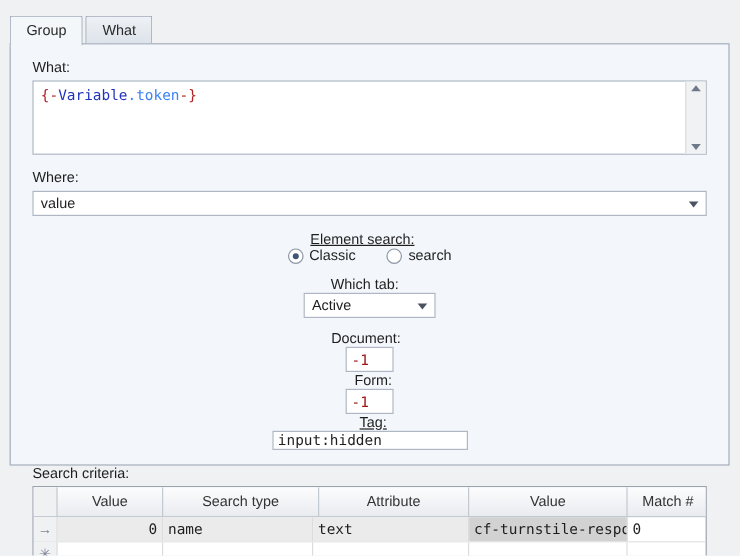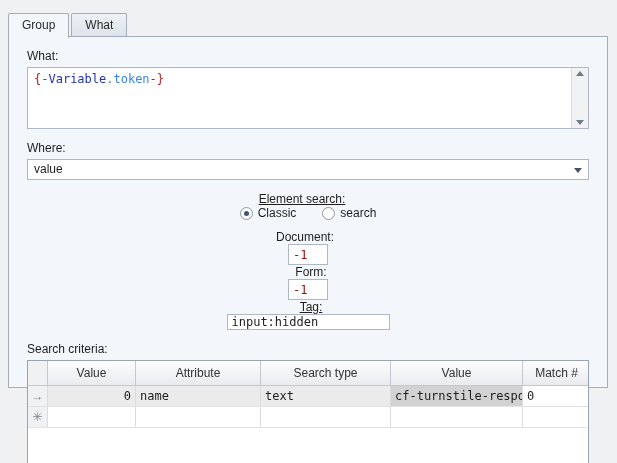--- a/index.html
+++ b/index.html
@@ -164,39 +164,46 @@
           <span class="radio checked"></span>
           <span>Classic</span>
         </span>
         <span class="radio-item">
           <span class="radio"></span>
           <span>search</span>
         </span>
       </div>
     </div>
 
+    <div class="row mt10">
+      <span style="margin-right:8px;">Which tab:</span>
+      <div class="combo" style="width:110px;">
+        <span>Active</span>
+        <span class="arr"></span>
+      </div>
+    </div>
 
     <div class="row mt10">
       <span style="margin-right:6px;">Document:</span>
       <input class="tinput red-num" type="text" value="-1" style="">
       <span style="margin:0 6px 0 12px;">Form:</span>
       <input class="tinput red-num" type="text" value="-1" style="">
       <span style="margin:0 6px 0 12px;text-decoration:underline;">Tag:</span>
       <input class="tinput tag-input" type="text" value="input:hidden" style="">
     </div>
 
     <div class="lbl mt12">Search criteria:</div>
 
     <div class="grid">
 
       <div class="g-header">
         <div class="gh-cell c-ind"></div>
         <div class="gh-cell c-group">Value</div>
+        <div class="gh-cell c-stype">Search type</div>
         <div class="gh-cell c-attr">Attribute</div>
-        <div class="gh-cell c-stype">Search type</div>
         <div class="gh-cell c-value">Value</div>
         <div class="gh-cell c-match">Match #</div>
       </div>
 
       <div class="g-row">
         <div class="g-cell c-ind">→</div>
         <div class="g-cell c-group num sel">0</div>
         <div class="g-cell c-attr sel">name</div>
         <div class="g-cell c-stype sel">text</div>
         <div class="g-cell c-value sel-focus">cf-turnstile-response</div>

